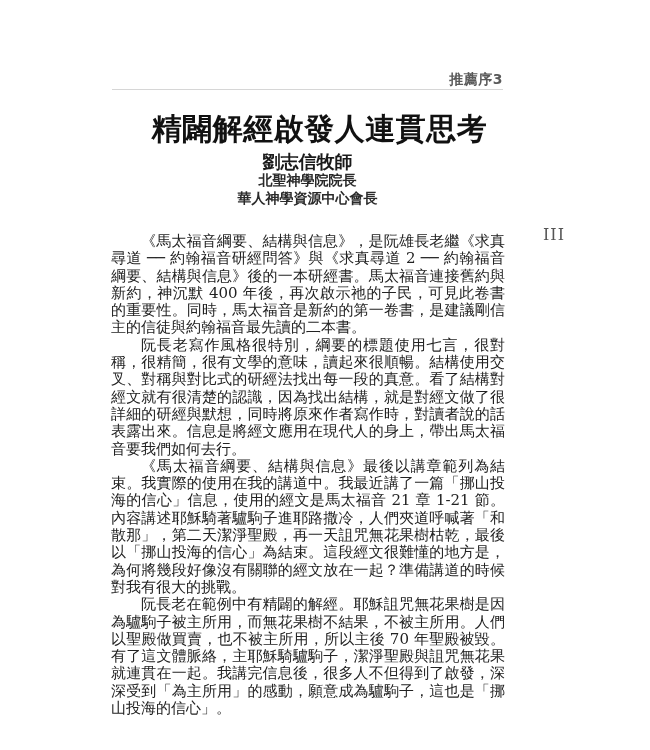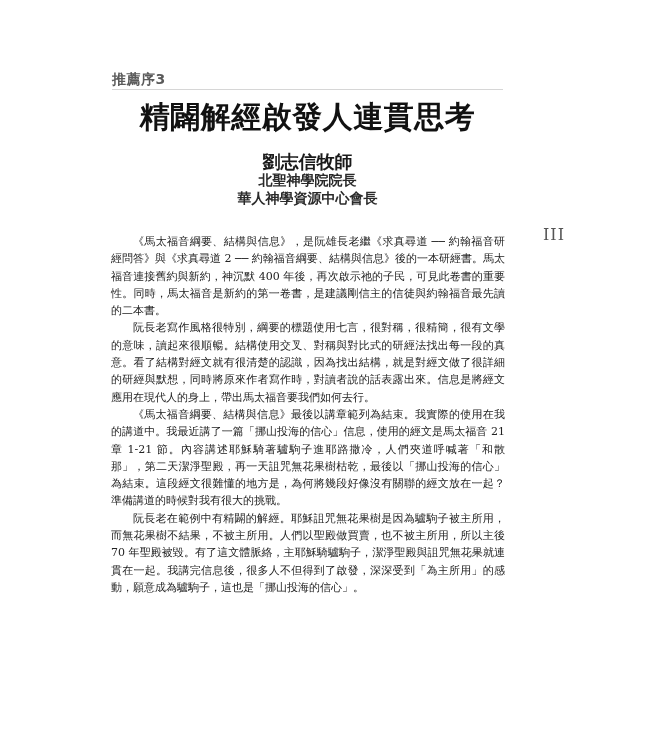--- a/index.html
+++ b/index.html
@@ -19,21 +19,21 @@
     position: absolute;
     left: 0; top: 0;
     width: 650px; height: 750px;
     background: #ffffff;
   }
   .section-label {
     position: absolute;
     left: 112px;
     width: 391px;
     top: 71px;
-    text-align: left;
+    text-align: right;
     font-family: "DejaVu Sans", "Liberation Sans", sans-serif;
     font-size: 14px;
     font-weight: bold;
     color: #5a5a5a;
     line-height: 16px;
     letter-spacing: 0.5px;
   }
   .header-rule {
     position: absolute;
     left: 112px;
@@ -88,39 +88,39 @@
     font-size: 16px;
     color: #555555;
     letter-spacing: 1px;
   }
   .body-text {
     position: absolute;
     left: 111px;
     top: 233px;
     width: 394px;
     font-family: "DejaVu Serif", "Liberation Serif", serif;
-    font-size: 11px;
+    font-size: 15px;
     line-height: 17.3px;
     color: #222222;
     text-align: justify;
   }
   .body-text p {
     margin: 0;
     text-indent: 2em;
   }
 </style>
 </head>
 <body>
 
 <div class="page">
 
   <div class="section-label">推薦序3</div>
   <div class="header-rule"></div>
 
-  <h1 class="title" style="margin:0;">精闢解經啟發人連貫思考</h1>
+  <h1 class="title" style="margin:12px;">精闢解經啟發人連貫思考</h1>
 
   <div class="author">劉志信牧師</div>
   <div class="affil a1">北聖神學院院長</div>
   <div class="affil a2">華人神學資源中心會長</div>
 
   <div class="page-number">III</div>
 
   <div class="body-text">
     <p>《馬太福音綱要、結構與信息》，是阮雄長老繼《求真尋道 ── 約翰福音研經問答》與《求真尋道 2 ── 約翰福音綱要、結構與信息》後的一本研經書。馬太福音連接舊約與新約，神沉默 400 年後，再次啟示祂的子民，可見此卷書的重要性。同時，馬太福音是新約的第一卷書，是建議剛信主的信徒與約翰福音最先讀的二本書。</p>
     <p>阮長老寫作風格很特別，綱要的標題使用七言，很對稱，很精簡，很有文學的意味，讀起來很順暢。結構使用交叉、對稱與對比式的研經法找出每一段的真意。看了結構對經文就有很清楚的認識，因為找出結構，就是對經文做了很詳細的研經與默想，同時將原來作者寫作時，對讀者說的話表露出來。信息是將經文應用在現代人的身上，帶出馬太福音要我們如何去行。</p>

